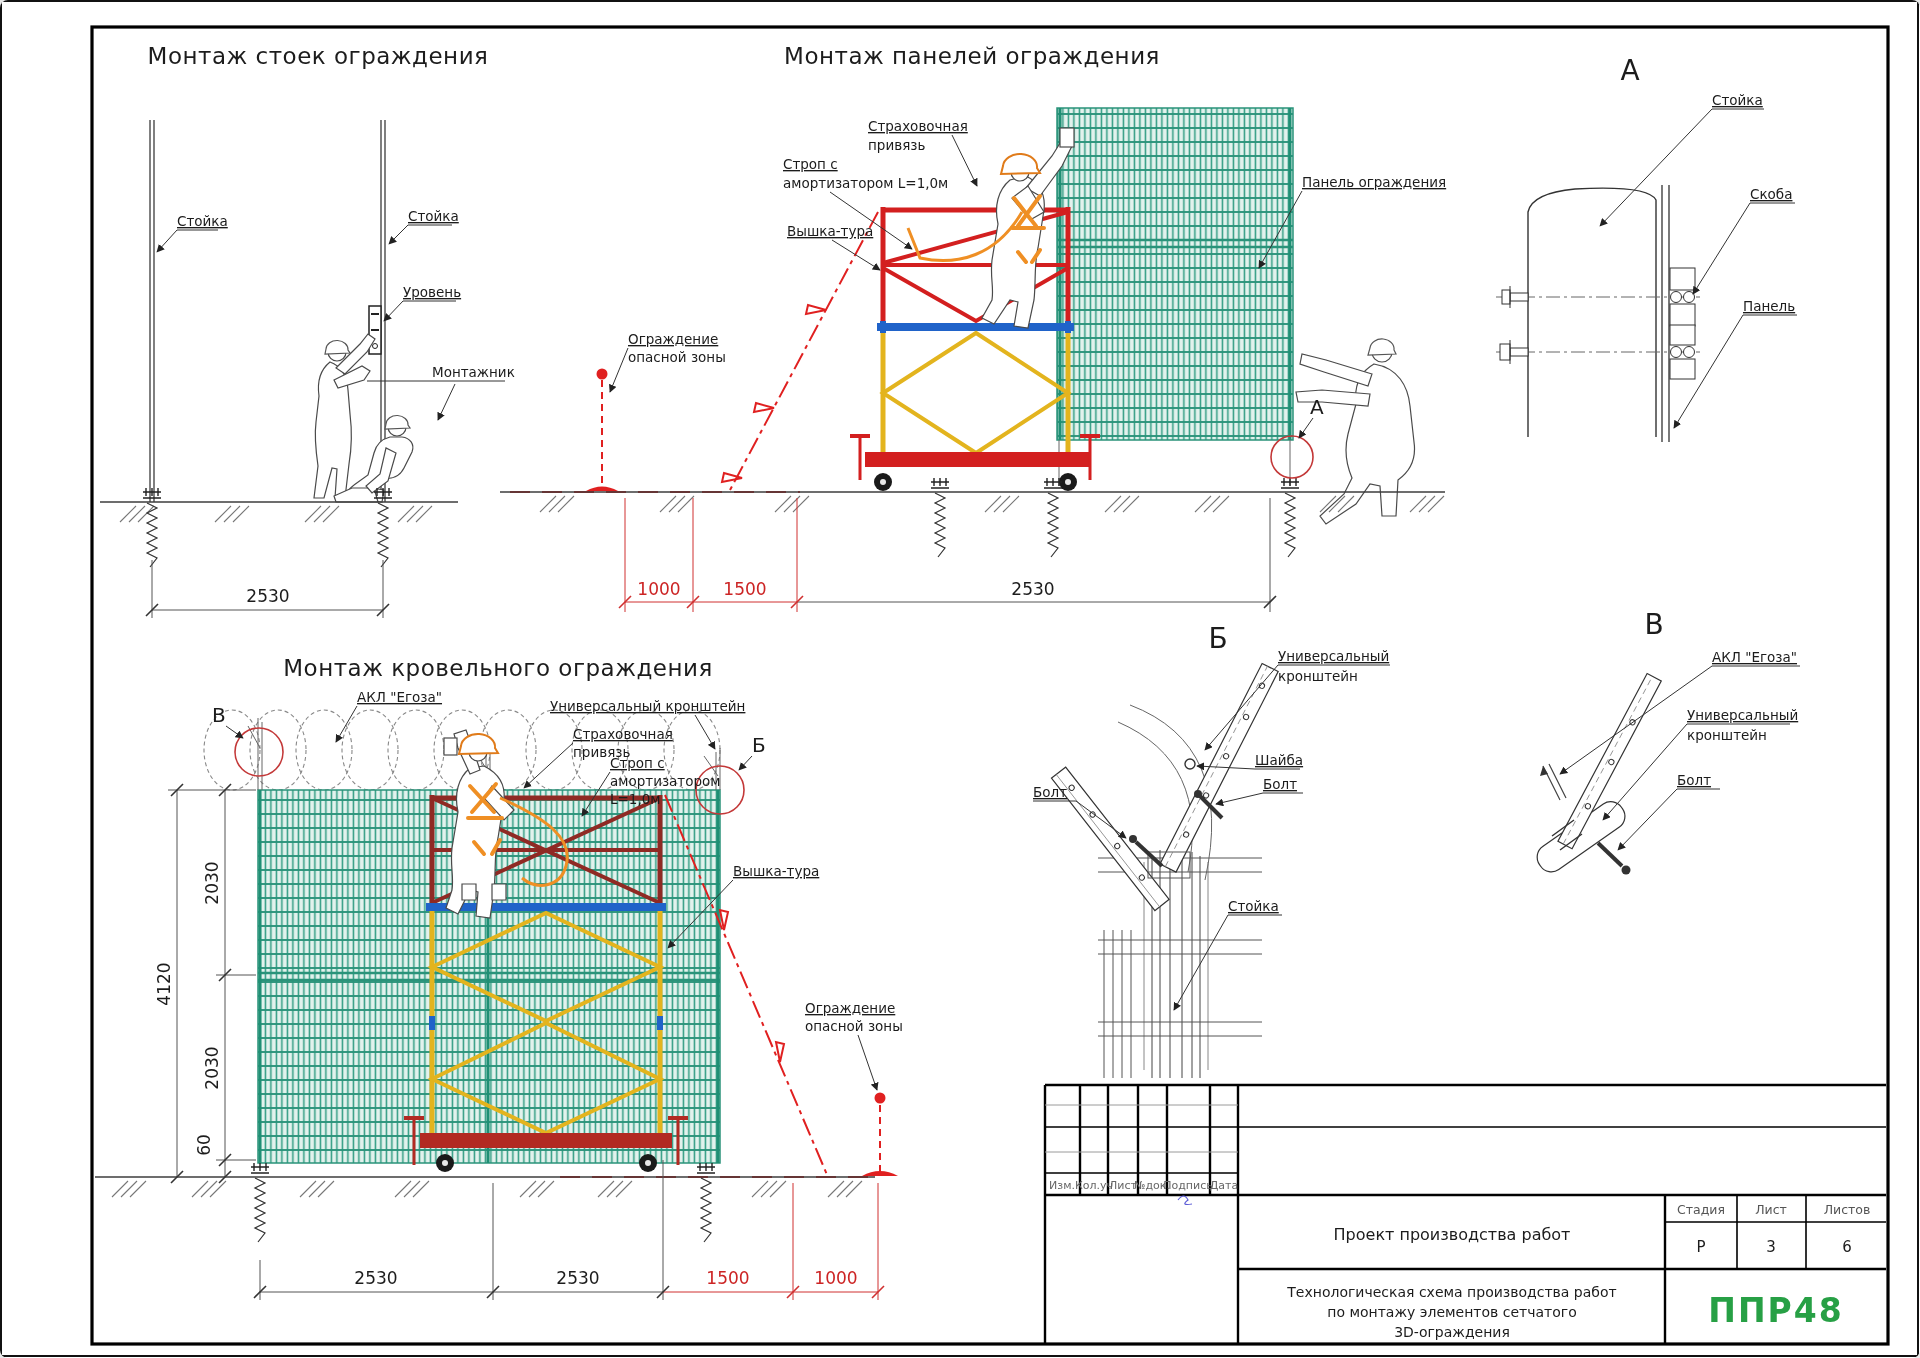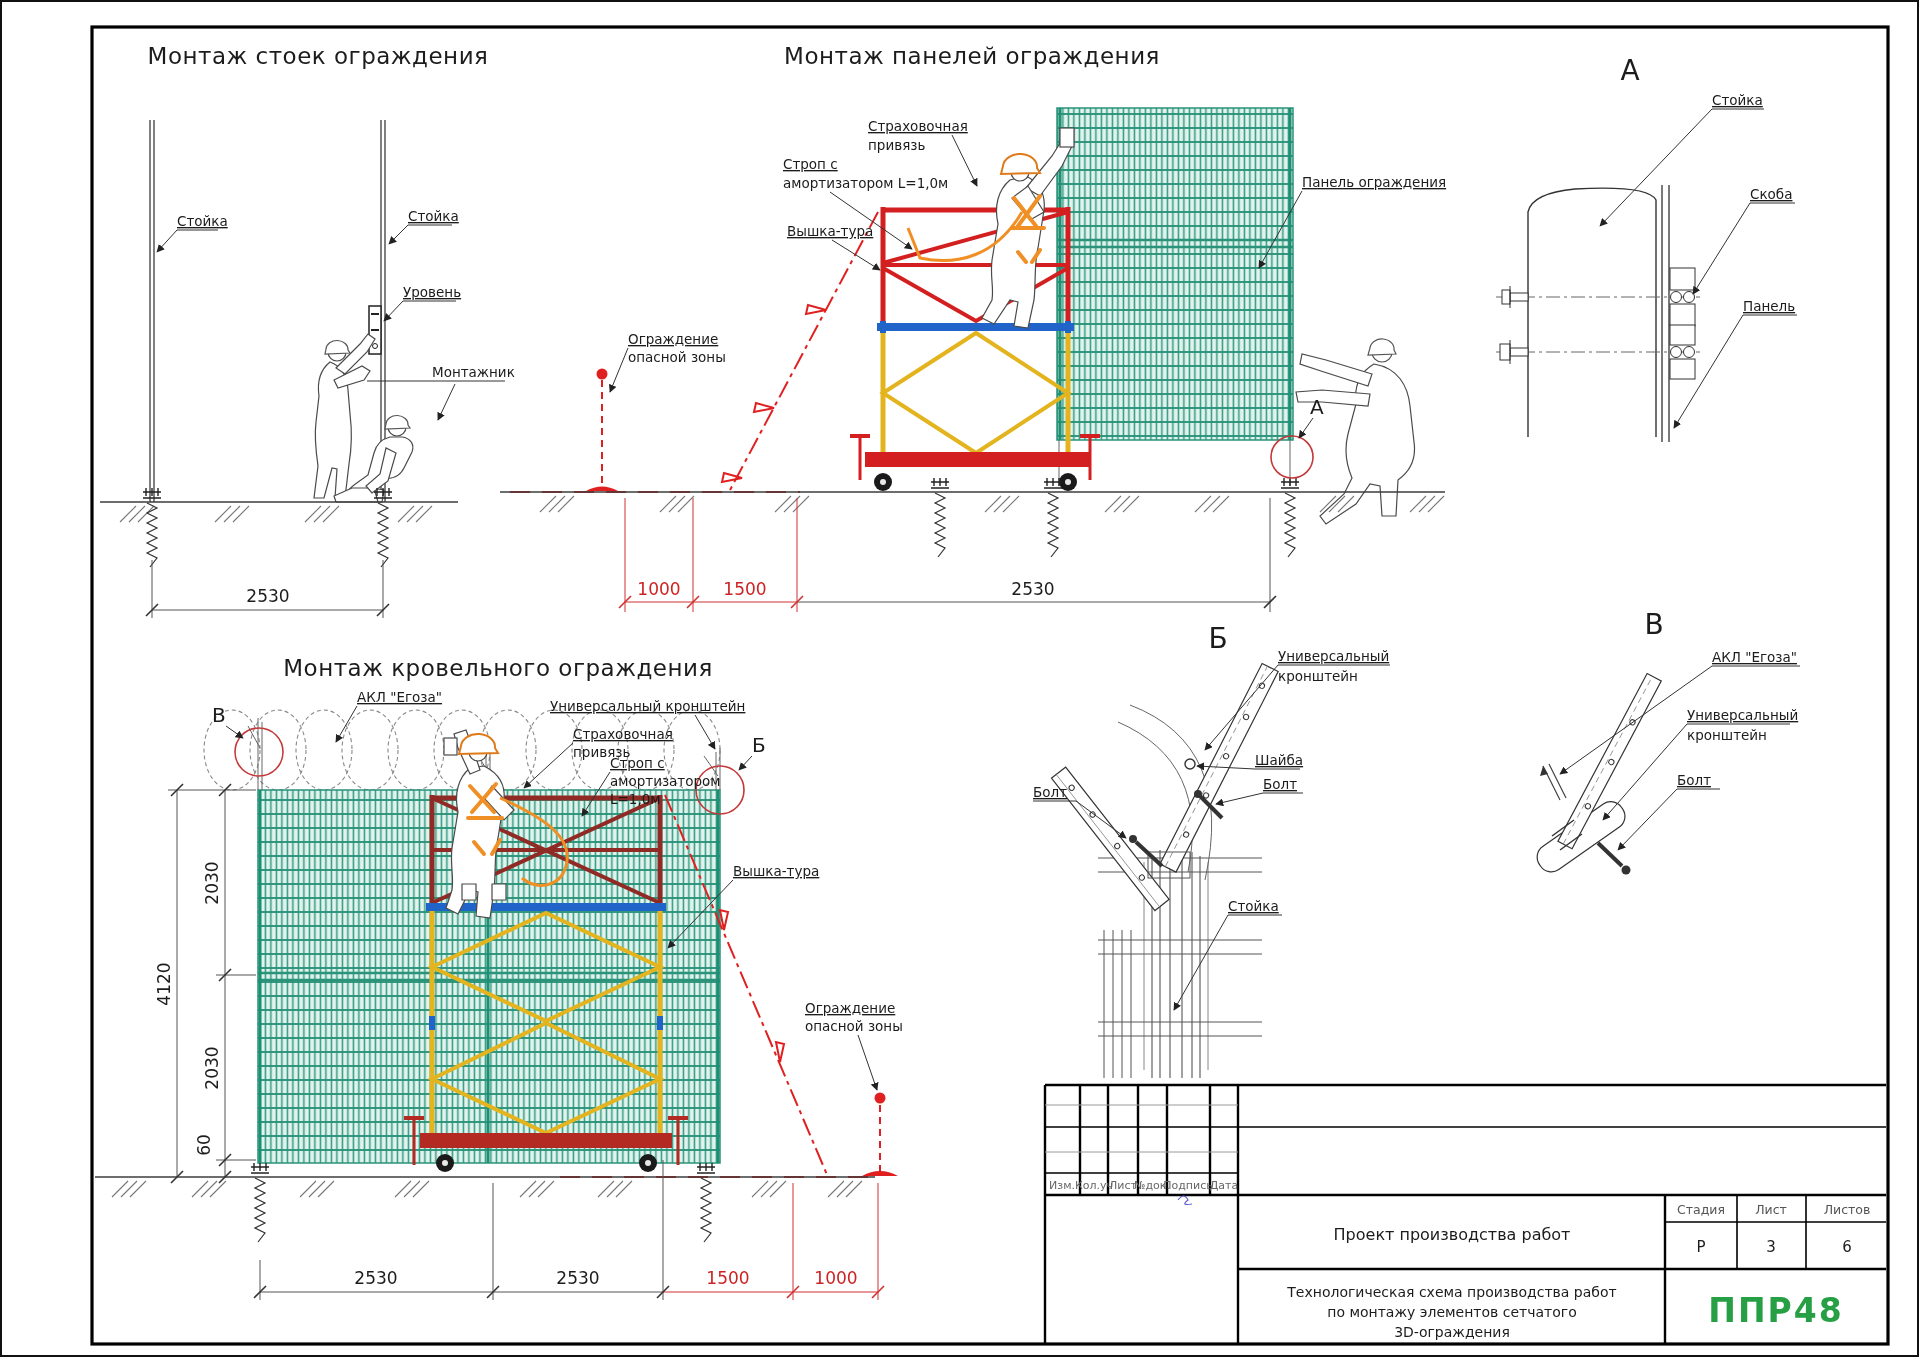--- a/index.html
+++ b/index.html
@@ -1,17 +1,17 @@
 <!DOCTYPE html>
 <html><head>
 <meta charset="utf-8">
 <style>
   html,body{margin:0;padding:0;background:#e8e8e8;}
   #sheet{position:relative;width:1920px;height:1358px;background:#ffffff;overflow:hidden;
-         font-family:"DejaVu Sans",sans-serif;}
+         font-family:"DejaVu Sans",sans-serif;border-radius:8px;}
   svg{position:absolute;left:0;top:0;}
   text{font-family:"DejaVu Sans",sans-serif;fill:#1c1c1c;}
   .t-title{font-size:23px;font-weight:500;letter-spacing:.5px;}
   .t-ref{font-size:28px;}
   .t-ref-s{font-size:20px;}
   .t-label{font-size:13.5px;}
   .t-dim{font-size:17px;}
   .t-dim-r{font-size:17px;fill:#cc2424;}
   .t-tb-h{font-size:11px;fill:#666;}
   .t-tb{font-size:16px;}

